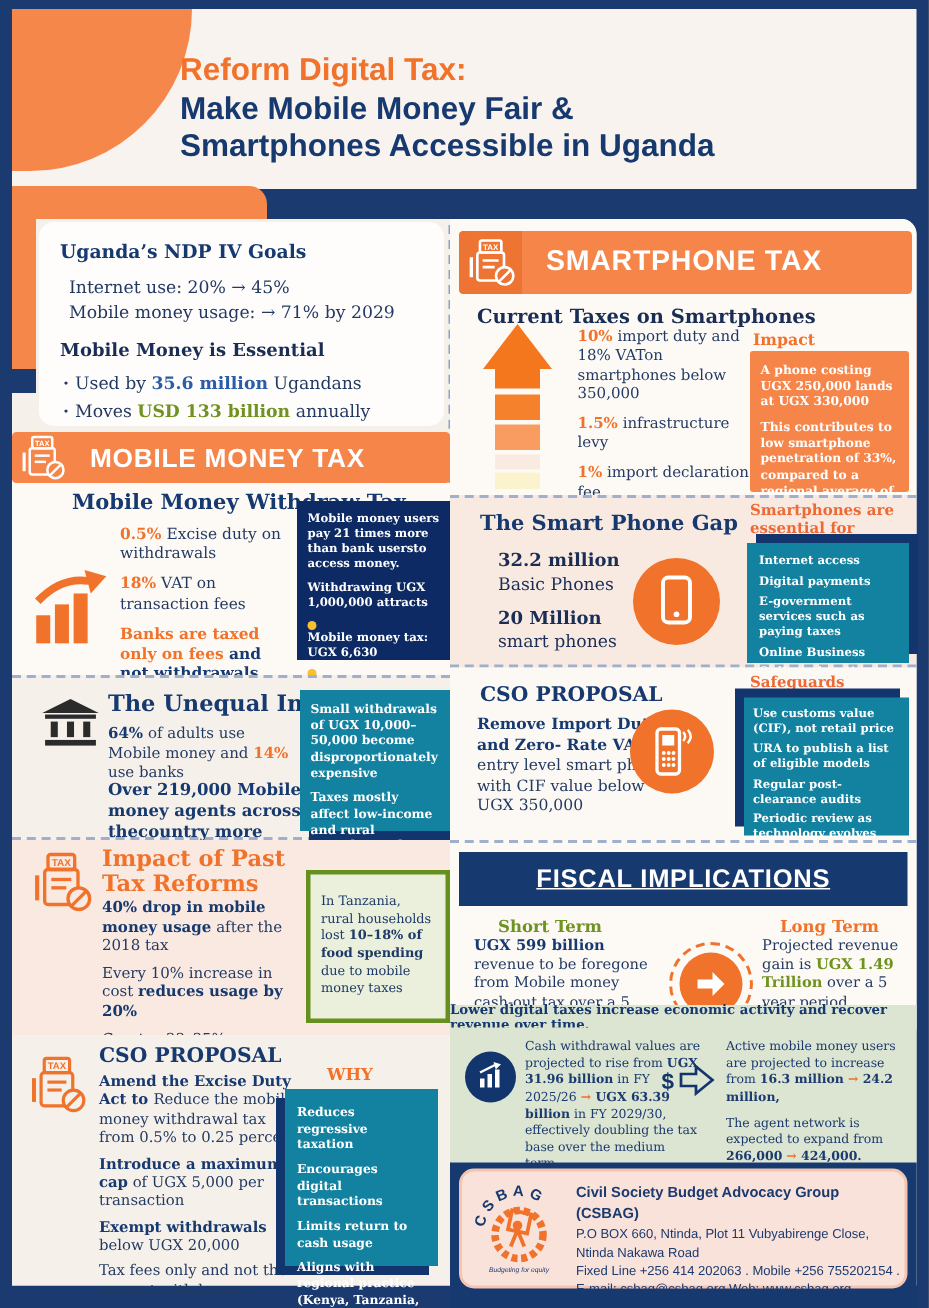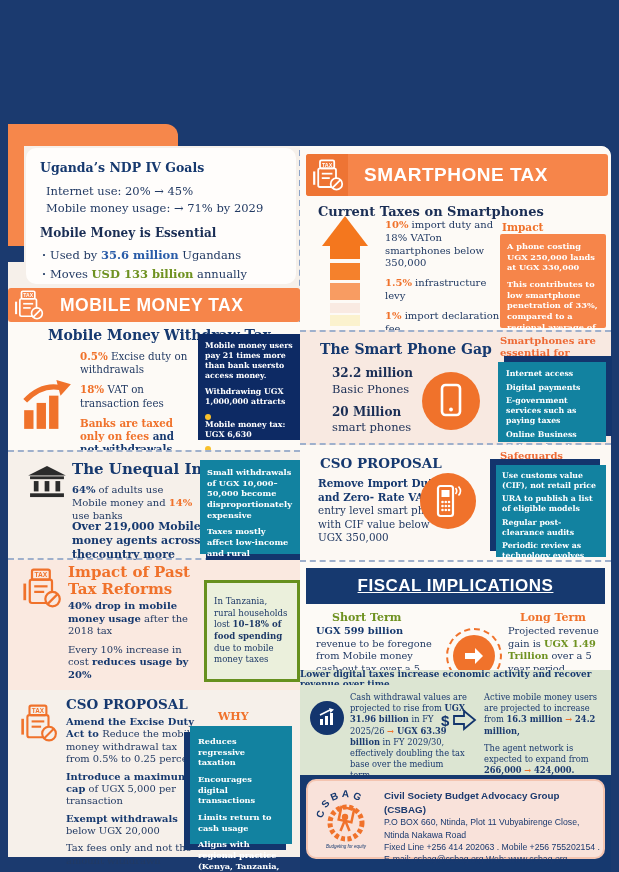--- a/index.html
+++ b/index.html
@@ -23,20 +23,28 @@
   .bullet .dot{width:6px;height:6px;border-radius:50%;background:#F8C02C;flex:0 0 6px;margin:2px 4px 0 0;}
   .circ{border-radius:50%;display:flex;align-items:center;justify-content:center;}
   .goal-li::before{content:"·  ";font-weight:bold;}
   svg text{font-family:"Liberation Sans",sans-serif;}
 </style>
 </head>
 <body>
 
 <div class="page">
 
+  <div class="abs" style="left:8px;top:6px;width:603px;height:120px;background:#F8F3EE;">
+    <div class="abs" style="left:0;top:0;width:120px;height:108px;background:#F6874B;border-radius:0 0 130px 0;"></div>
+    <div class="abs sans" style="left:112px;top:28px;font-size:21px;font-weight:bold;line-height:1.22;">
+      <div class="orange">Reform Digital Tax:</div>
+      <div class="navy">Make Mobile Money Fair &amp;</div>
+      <div class="navy">Smartphones Accessible in Uganda</div>
+    </div>
+  </div>
 
   <div class="abs" style="left:8px;top:126px;width:603px;height:20px;background:#1B3A6F;">
     <div class="abs" style="left:0;top:-2px;width:170px;height:22px;background:#F6874B;border-radius:0 12px 0 0;"></div>
   </div>
 
   <div class="abs" style="left:8px;top:146px;width:603px;height:711px;background:#F6F0EA;border-radius:10px 10px 0 0;"></div>
 
   <div class="abs" style="left:8px;top:146px;width:16px;height:100px;background:#F6874B;"></div>
   <div class="abs" style="left:8px;top:246px;width:16px;height:16px;background:#1B3A6F;"></div>
   <div class="abs" style="left:602px;top:200px;width:9px;height:85px;background:#F6874B;"></div>

